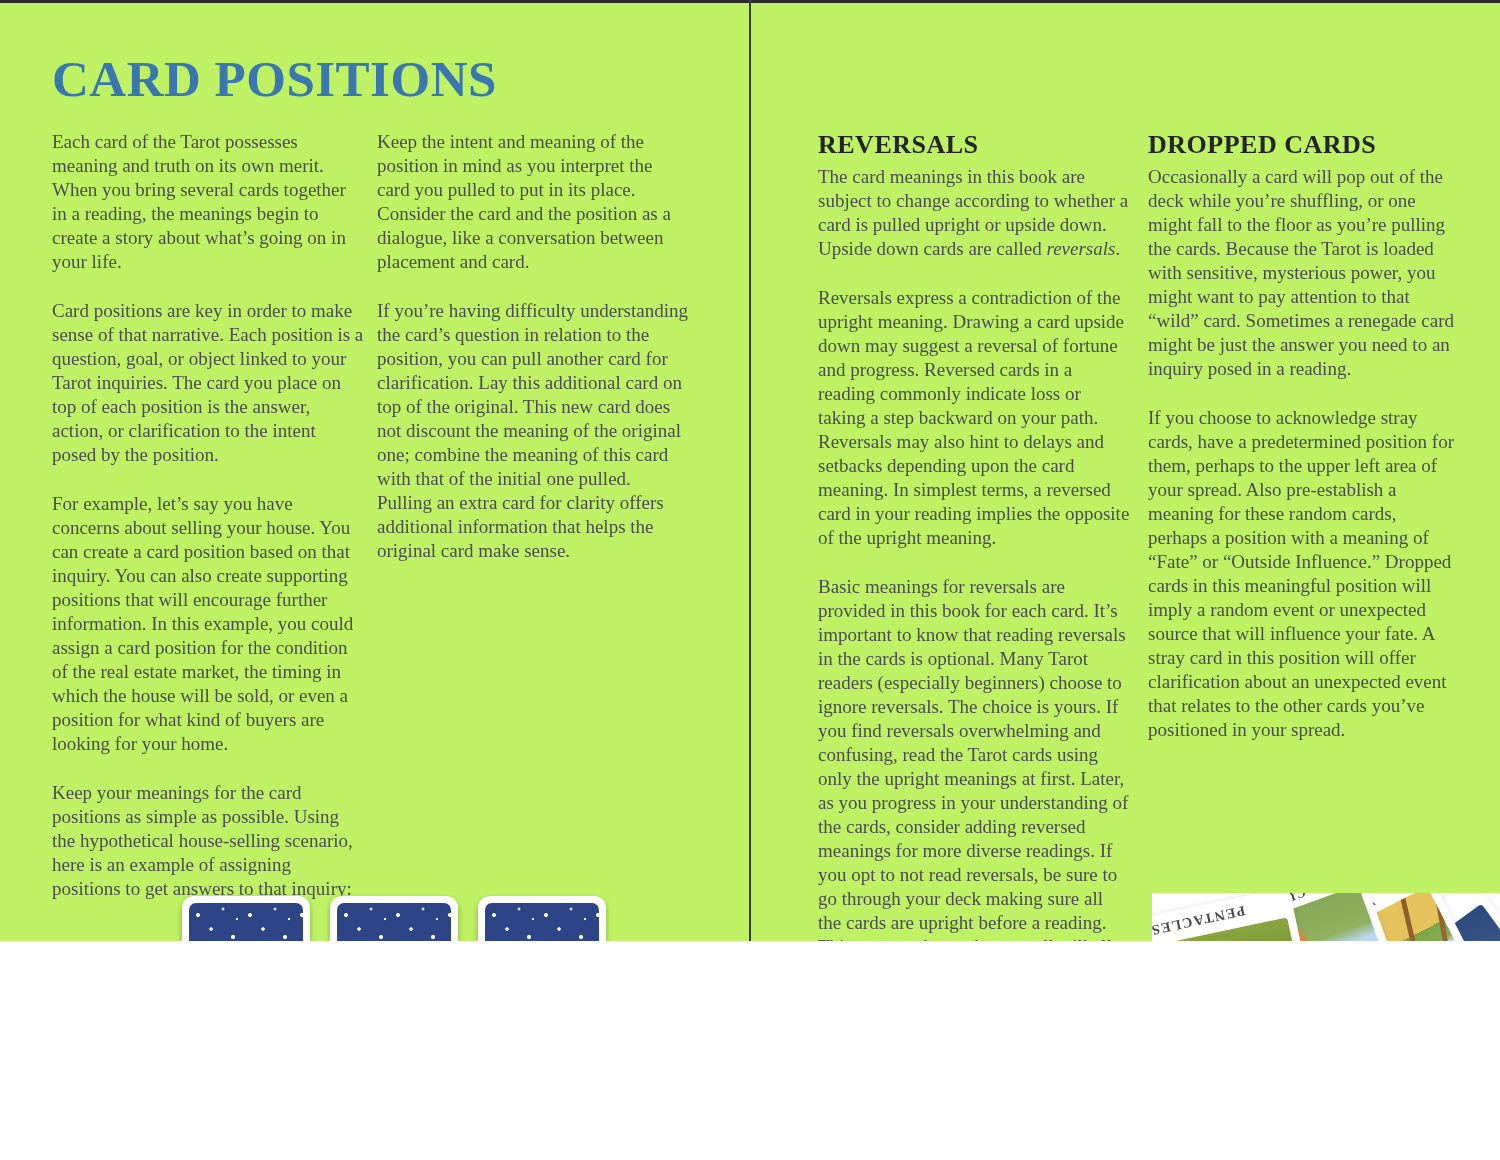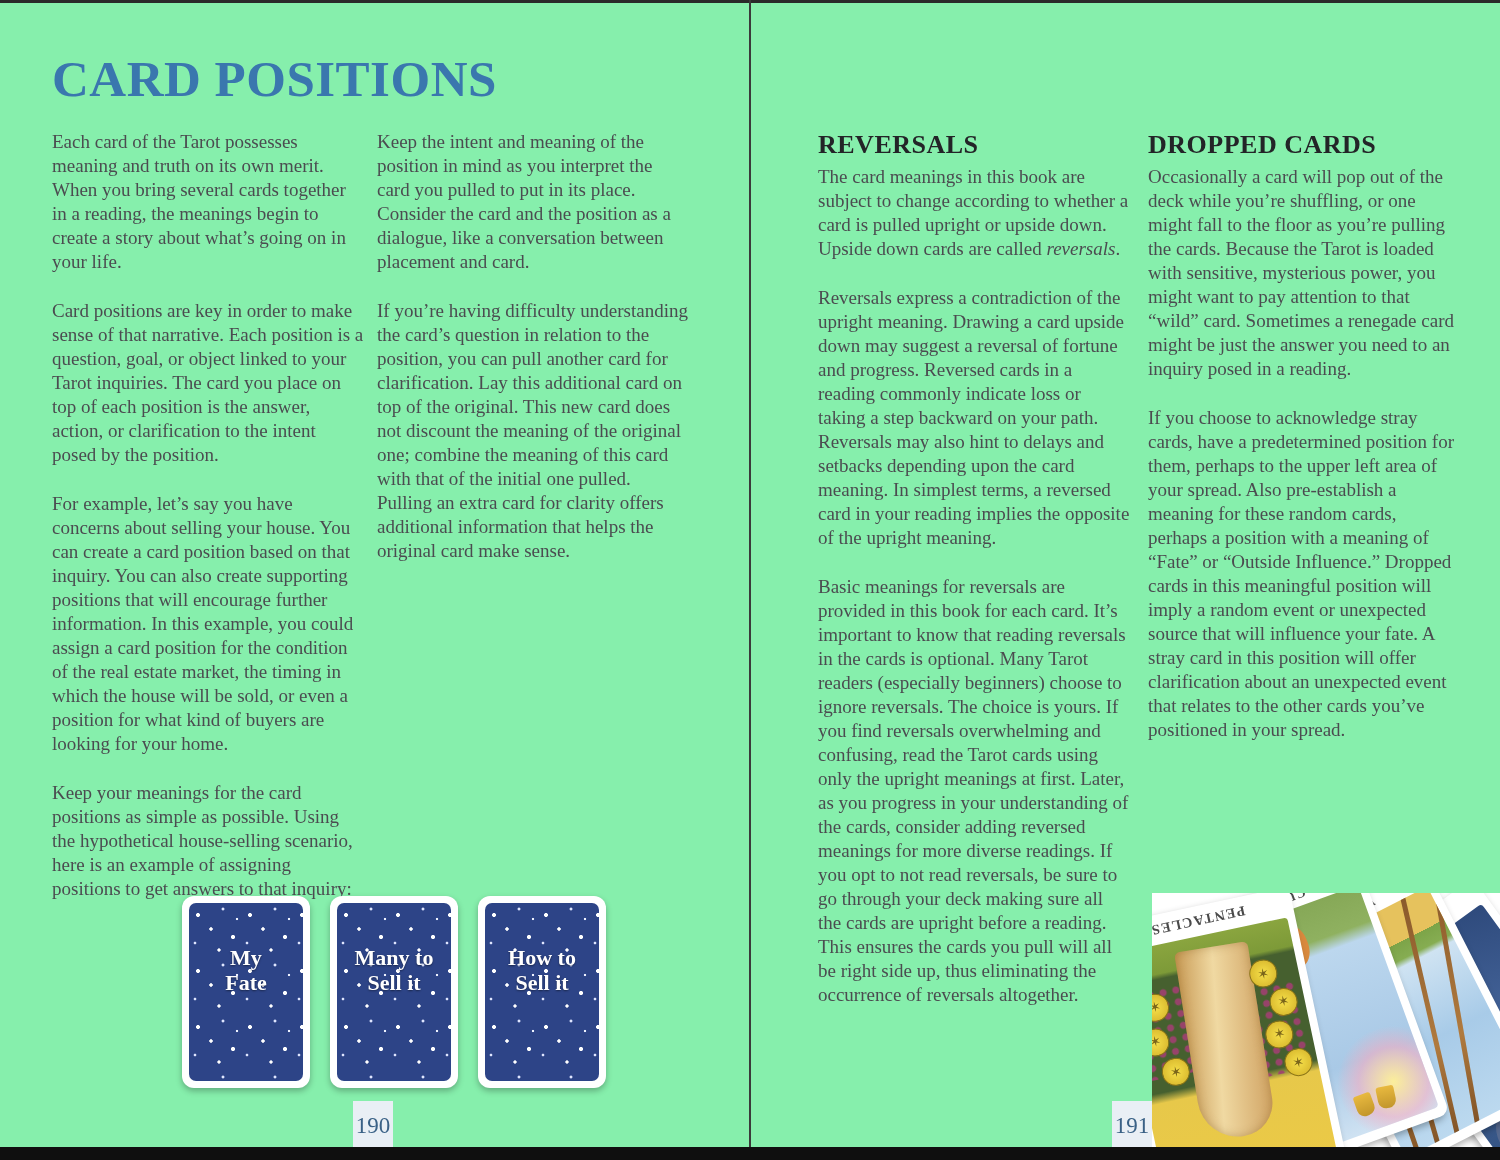--- a/index.html
+++ b/index.html
@@ -1,17 +1,17 @@
 <!DOCTYPE html>
 <html><head>
 <meta charset="utf-8">
 <style>
   html,body { margin:0; padding:0; background:#ffffff; }
   .scan {
-    position:relative; width:1500px; height:1160px; background:#86efac;
+    position:relative; width:1500px; height:941px; background:#bef264;
     font-family:"Liberation Serif","DejaVu Serif",serif; overflow:hidden;
   }
   .edge-top    { position:absolute; left:0; top:0; width:1500px; height:3px; background:#2a2a2a; }
   .edge-bottom { position:absolute; left:0; top:1147px; width:1500px; height:13px; background:#0f0f0f; }
   .gutter      { position:absolute; left:749px; top:0; width:2px; height:1160px; background:#3a3a3a; }
 
   .page-title {
     position:absolute; left:52px; top:50px; font-size:51px; font-weight:700;
     color:#3a77ae; letter-spacing:0.5px; white-space:nowrap;
   }

